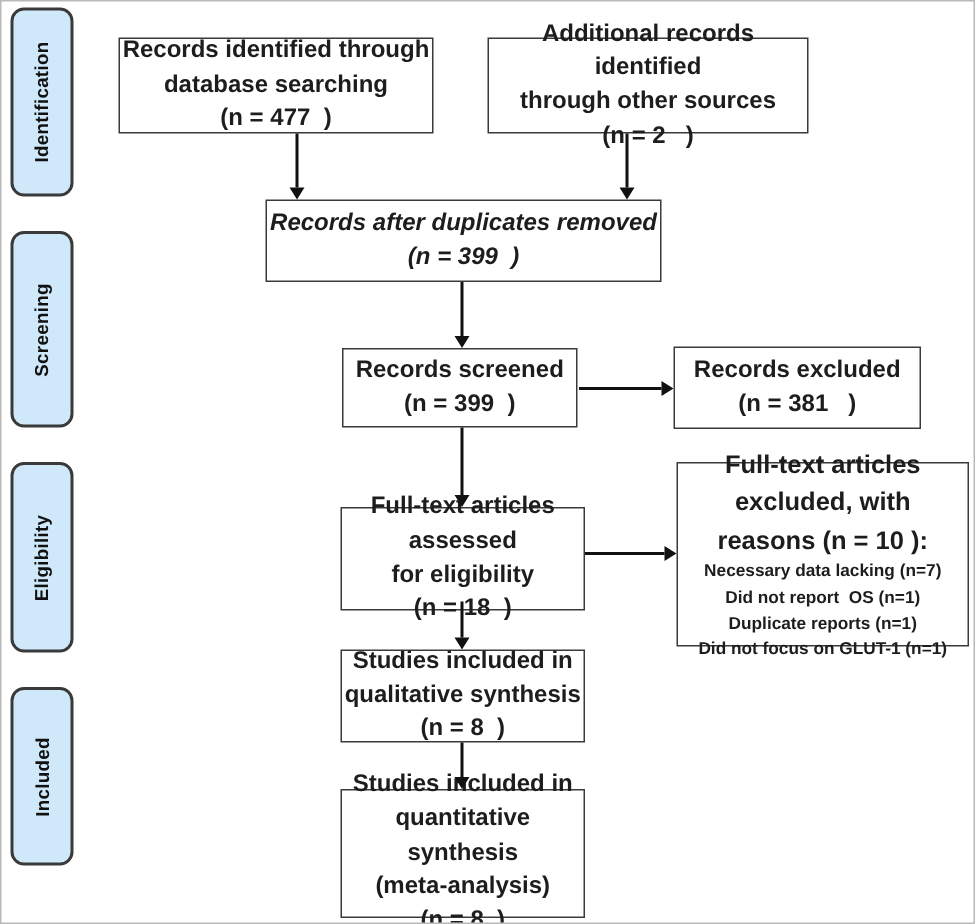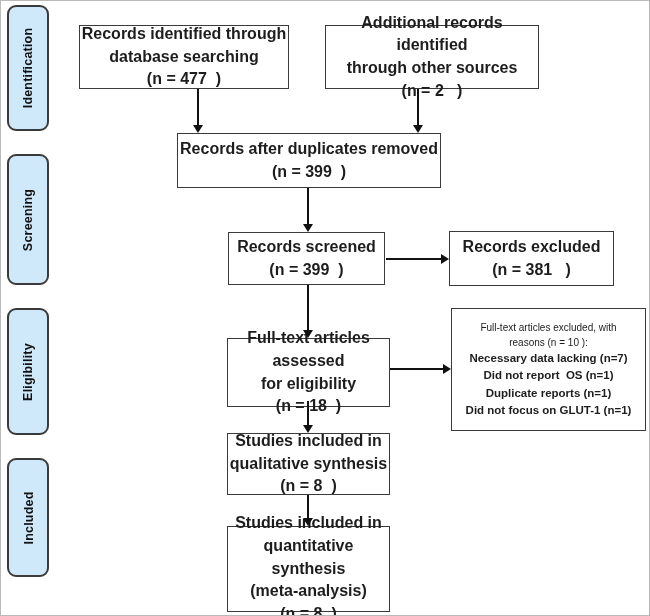--- a/index.html
+++ b/index.html
@@ -57,39 +57,39 @@
   .fbox .txt {
     white-space: pre-wrap;
     text-align: center;
     font-size: 16px;
     font-weight: bold;
     color: #1d1d1d;
     line-height: 1.42;
   }
   .box-identified   { left: 78px;  top: 24px;  width: 210px; height: 64px; }
   .box-additional   { left: 324px; top: 24px;  width: 214px; height: 64px; }
-  .box-duplicates   { left: 176px; top: 132px; width: 264px; height: 55px; }
+  .box-duplicates   { left: 176px; top: 132px; width: 264px; height: 55px; font-style: italic; }
   .box-screened     { left: 227px; top: 231px; width: 157px; height: 53px; }
   .box-excluded     { left: 448px; top: 230px; width: 165px; height: 55px; }
   .box-assessed     { left: 226px; top: 337px; width: 163px; height: 69px; justify-content: flex-end; }
   .box-qualitative  { left: 226px; top: 432px; width: 163px; height: 62px; }
   .box-quantitative { left: 226px; top: 525px; width: 163px; height: 86px; }
 
   .box-ft-excluded {
     left: 450px; top: 307px; width: 195px; height: 123px;
     flex-direction: column;
     align-items: stretch;
     justify-content: center;
     padding: 4px 7px;
   }
   .box-ft-excluded .txt-center {
     white-space: pre-wrap;
     text-align: center;
-    font-size: 10px;
-    font-weight: normal;
+    font-size: 17px;
+    font-weight: bold;
     color: #1d1d1d;
     line-height: 1.5;
   }
   .box-ft-excluded .txt-left {
     white-space: pre-wrap;
     text-align: center;
     font-size: 11.5px;
     font-weight: bold;
     color: #1d1d1d;
     line-height: 1.5;

